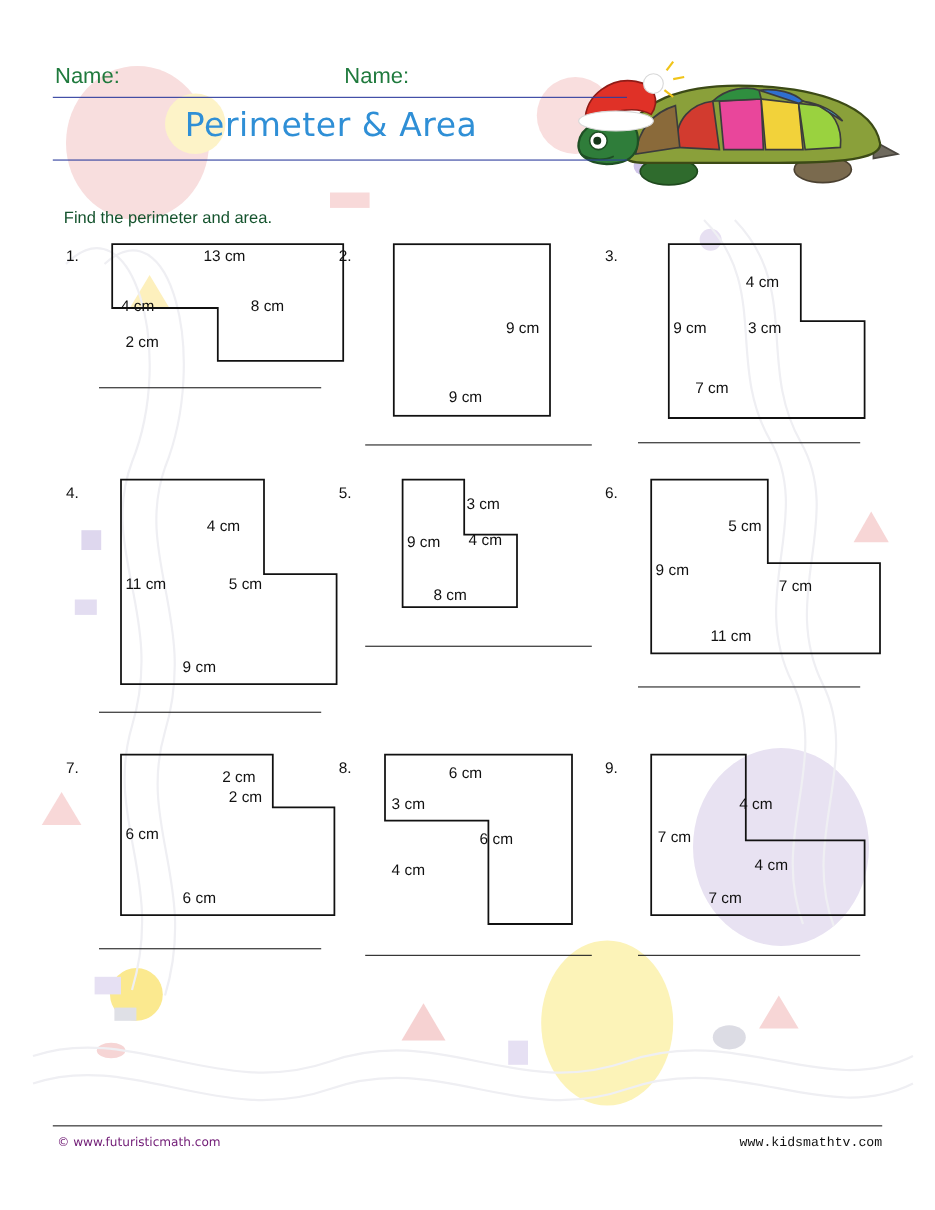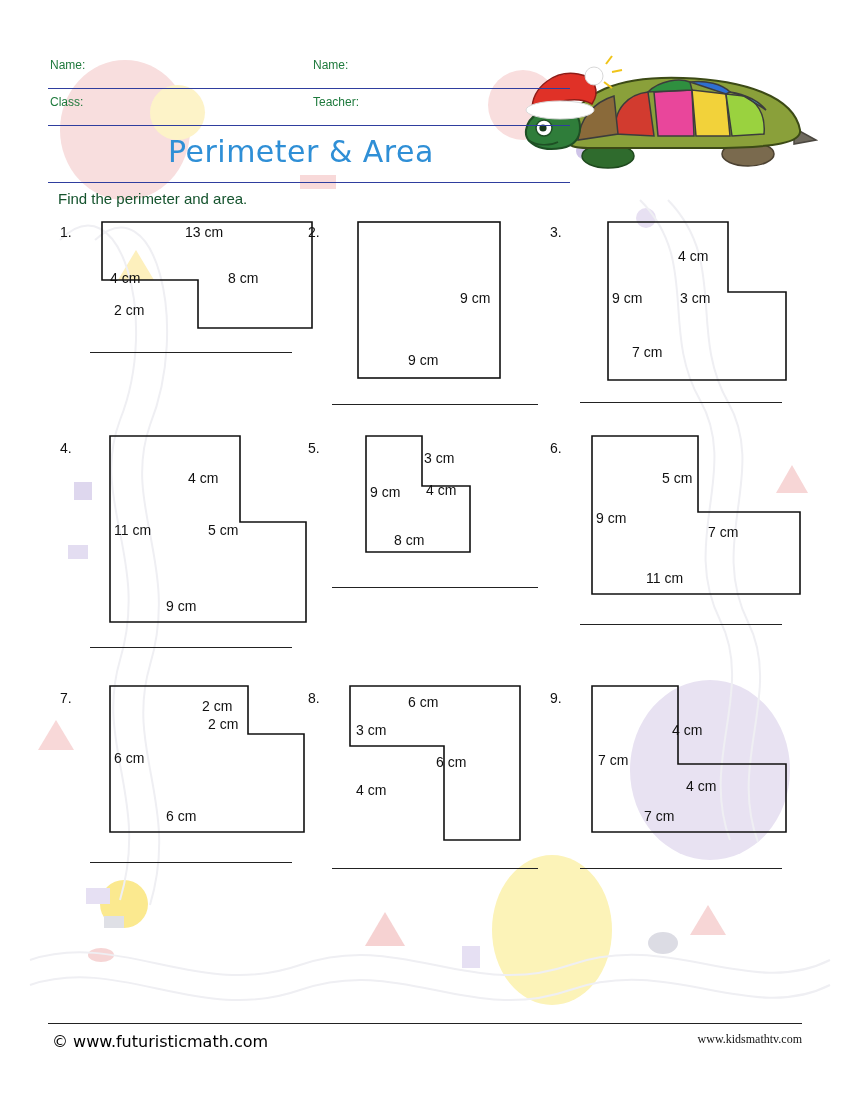--- a/index.html
+++ b/index.html
@@ -47,21 +47,21 @@
     width: 522px;
   }
   .hdr-row {
     position: relative;
     height: 36px;
     border-bottom: 1px solid #2f3e9e;
   }
   .hdr-label {
     position: absolute;
     top: 6px;
-    font-size: 12px;
+    font-size: 20px;
     color: #1f7a3d;
     font-family: "Liberation Sans", sans-serif;
   }
   .hdr-label.name { left: 2px; }
   .hdr-label.date { left: 265px; }
   .hdr-label.class { left: 2px; }
   .hdr-label.teacher { left: 265px; }
 
   .title-row {
     position: relative;
@@ -125,31 +125,31 @@
     position: absolute;
     left: 48px;
     top: 1023px;
     width: 754px;
     border-top: 1px solid #222;
   }
   .footer-left {
     position: absolute;
     left: 52px;
     top: 1032px;
-    font-size: 16px;
-    color: #000000;
+    font-size: 11px;
+    color: #701a75;
     font-family: "DejaVu Sans", sans-serif;
   }
   .footer-right {
     position: absolute;
     right: 48px;
     top: 1032px;
     font-size: 12px;
     color: #111;
-    font-family: Liberation Serif, serif;
+    font-family: Liberation Mono, monospace;
   }
 </style>
 </head>
 <body>
 
 <div class="page">
 
   <div class="bg-layer">
     <div class="blob" style="left:60px;top:60px;width:130px;height:140px;background:#f8dede;"></div>
     <div class="blob" style="left:150px;top:85px;width:55px;height:55px;background:#fdf3c8;"></div>
@@ -220,24 +220,20 @@
           <path d="M96 34 L104 40"></path>
       </g>
     </svg>
   </div>
 
   <div class="header">
     <div class="hdr-row">
       <span class="hdr-label name">Name:</span>
       <span class="hdr-label date">Name:</span>
     </div>
-    <div class="hdr-row">
-      <span class="hdr-label class">Class:</span>
-      <span class="hdr-label teacher">Teacher:</span>
-    </div>
     <div class="title-row">
       <span class="worksheet-title">Perimeter &amp; Area</span>
     </div>
   </div>
 
   <div class="instructions">Find the perimeter and area.</div>
 
   <div class="problem" style="left:60px;top:212px;width:250px;height:150px;">
     <span class="qnum" style="left:0px;top:12px;">1.</span>
     <div class="shape" style="left:40px;top:8px;">

